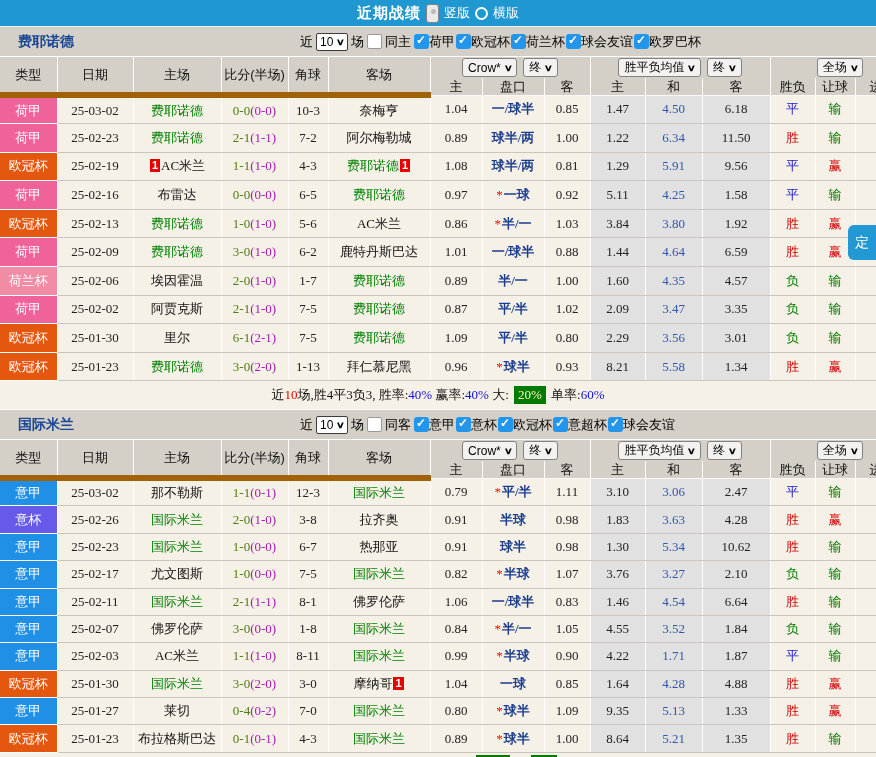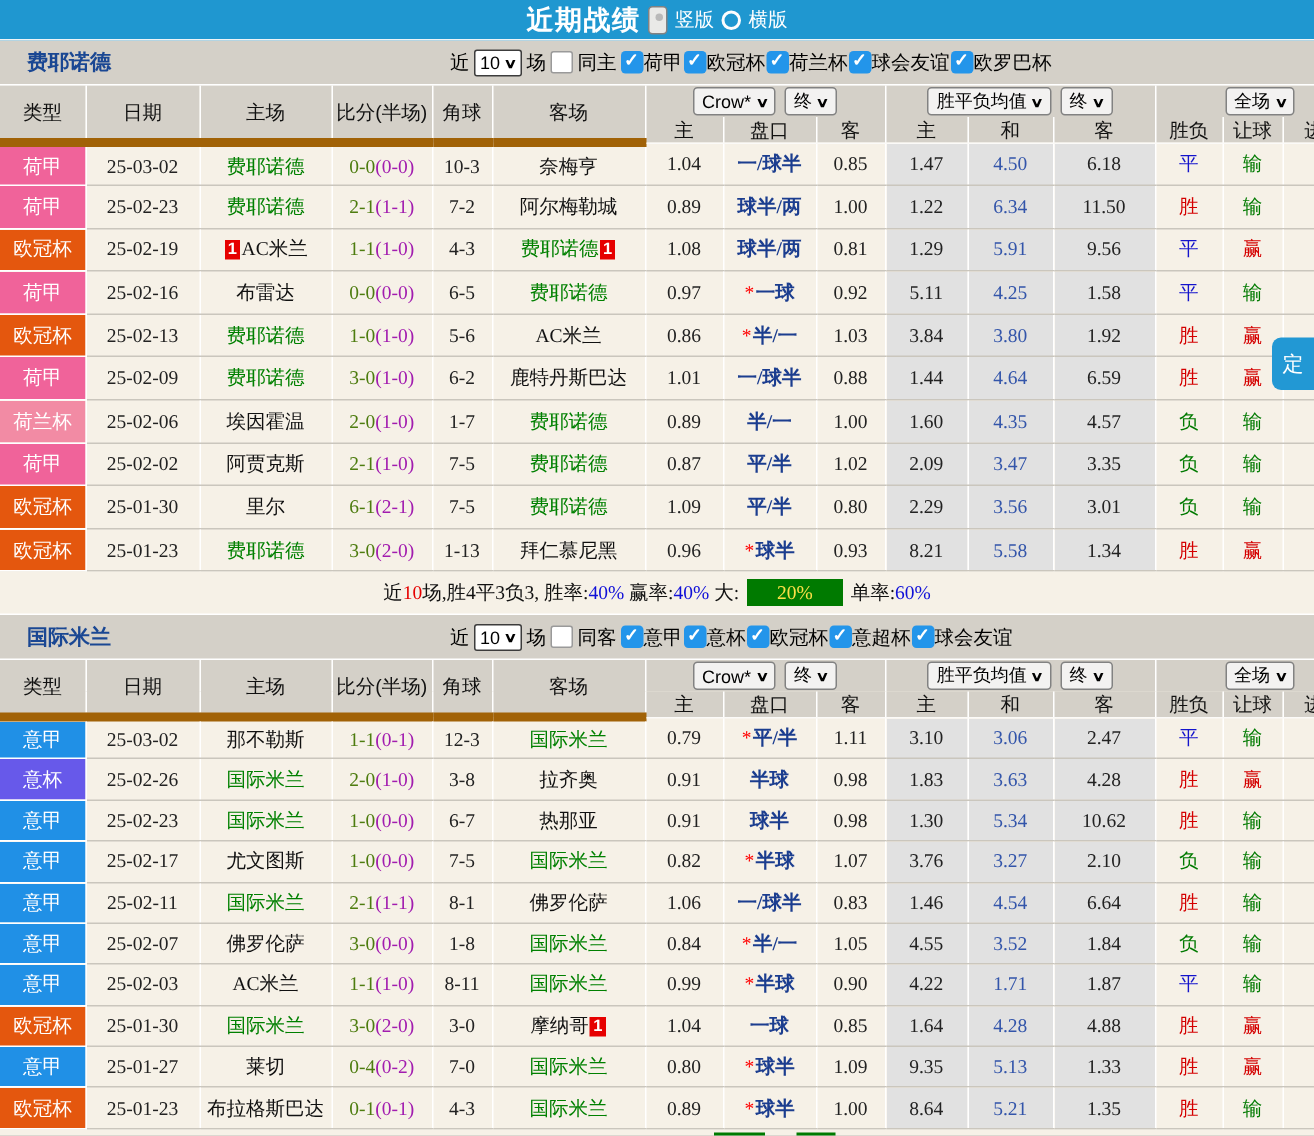--- a/index.html
+++ b/index.html
@@ -2,21 +2,21 @@
 <html><head>
 <meta charset="utf-8">
 <style>
   * { margin:0; padding:0; box-sizing:border-box; }
   body { background:#888; font-family:"Liberation Sans", sans-serif; }
   .page { position:relative; width:876px; height:757px; overflow:hidden; background:#d4d0c8; }
 
   
   .topbar { height:27px; background:#1f97d0; border-bottom:1px solid #eef4f7;
             display:flex; align-items:center; justify-content:center; gap:5px; color:#fff; }
-  .topbar .ttl { font-weight:bold; font-size:18px; letter-spacing:1px; }
+  .topbar .ttl { font-weight:bold; font-size:15px; letter-spacing:1px; }
   .radio { display:inline-block; width:13px; height:13px; border-radius:50%; vertical-align:middle; }
   .radio.sel { background:#e9e9e7; position:relative; }
   .radio.sel::after{ content:""; position:absolute; left:4px; top:4px; width:5px; height:5px; border-radius:50%; background:#b9b9b9;}
   .radio.un  { border:2px solid #fdfdfd; background:transparent; }
   .radio-lbl { font-size:13px; }
 
   
   .sec-head { position:relative; height:30px; border-bottom:1px solid #fff; }
   .team-name { position:absolute; left:18px; top:50%; transform:translateY(-50%);
                font-size:14px; font-weight:bold; color:#1a4793; }
@@ -63,21 +63,21 @@
   .r-平 { color:#1414cc; }
   .r-负, .r-输 { color:#007a00; }
   .r-小 { color:#1b3d8f; }
 
   
   .summary { height:29px; background:#f6f1e7; border-bottom:1px solid #fff; display:flex;
              align-items:center; justify-content:center; font-size:13px; color:#111;
              font-family:"Liberation Serif", serif; white-space:pre; }
   .seg-red { color:#e60000; }
   .seg-blue { color:#0f0fd8; }
-  .seg-greenbox { background:#007a00; color:#fde047; padding:1px 20px; margin:0 2px; }
+  .seg-greenbox { background:#007a00; color:#fef9c3; padding:1px 4px; margin:0 2px; }
 
   .partial-strip { position:relative; height:5px; background:#f6f1e7; }
   .sliver { position:absolute; top:2px; height:3px; background:#007a00; }
   .sliver.a { left:476px; width:34px; }
   .sliver.b { left:531px; width:26px; }
 
   
   .pin { position:absolute; left:848px; top:225px; width:30px; height:35px; background:#2298d4;
          border-radius:6px 0 0 6px; color:#fff; font-size:14px; display:flex; align-items:center;
          padding-left:7px; cursor:pointer; z-index:5; }

